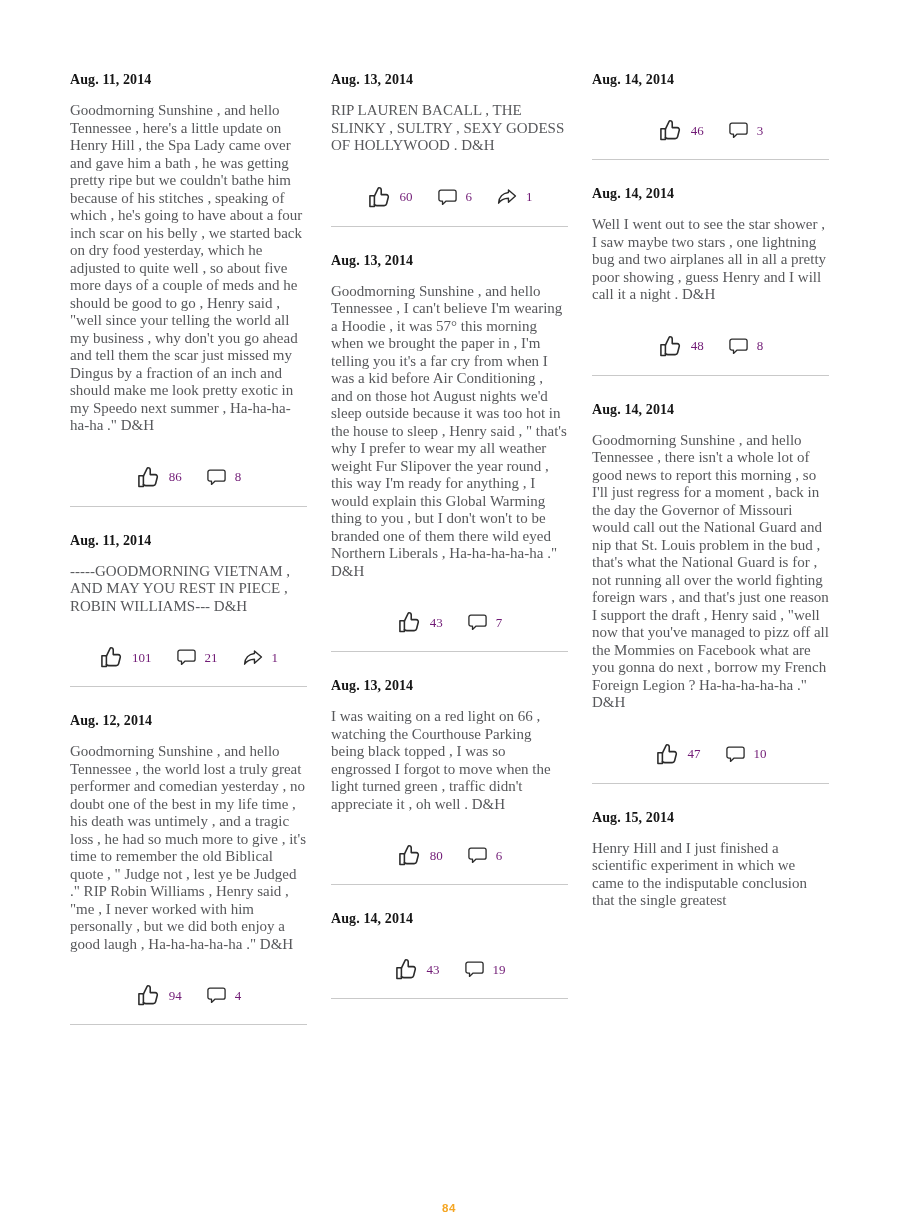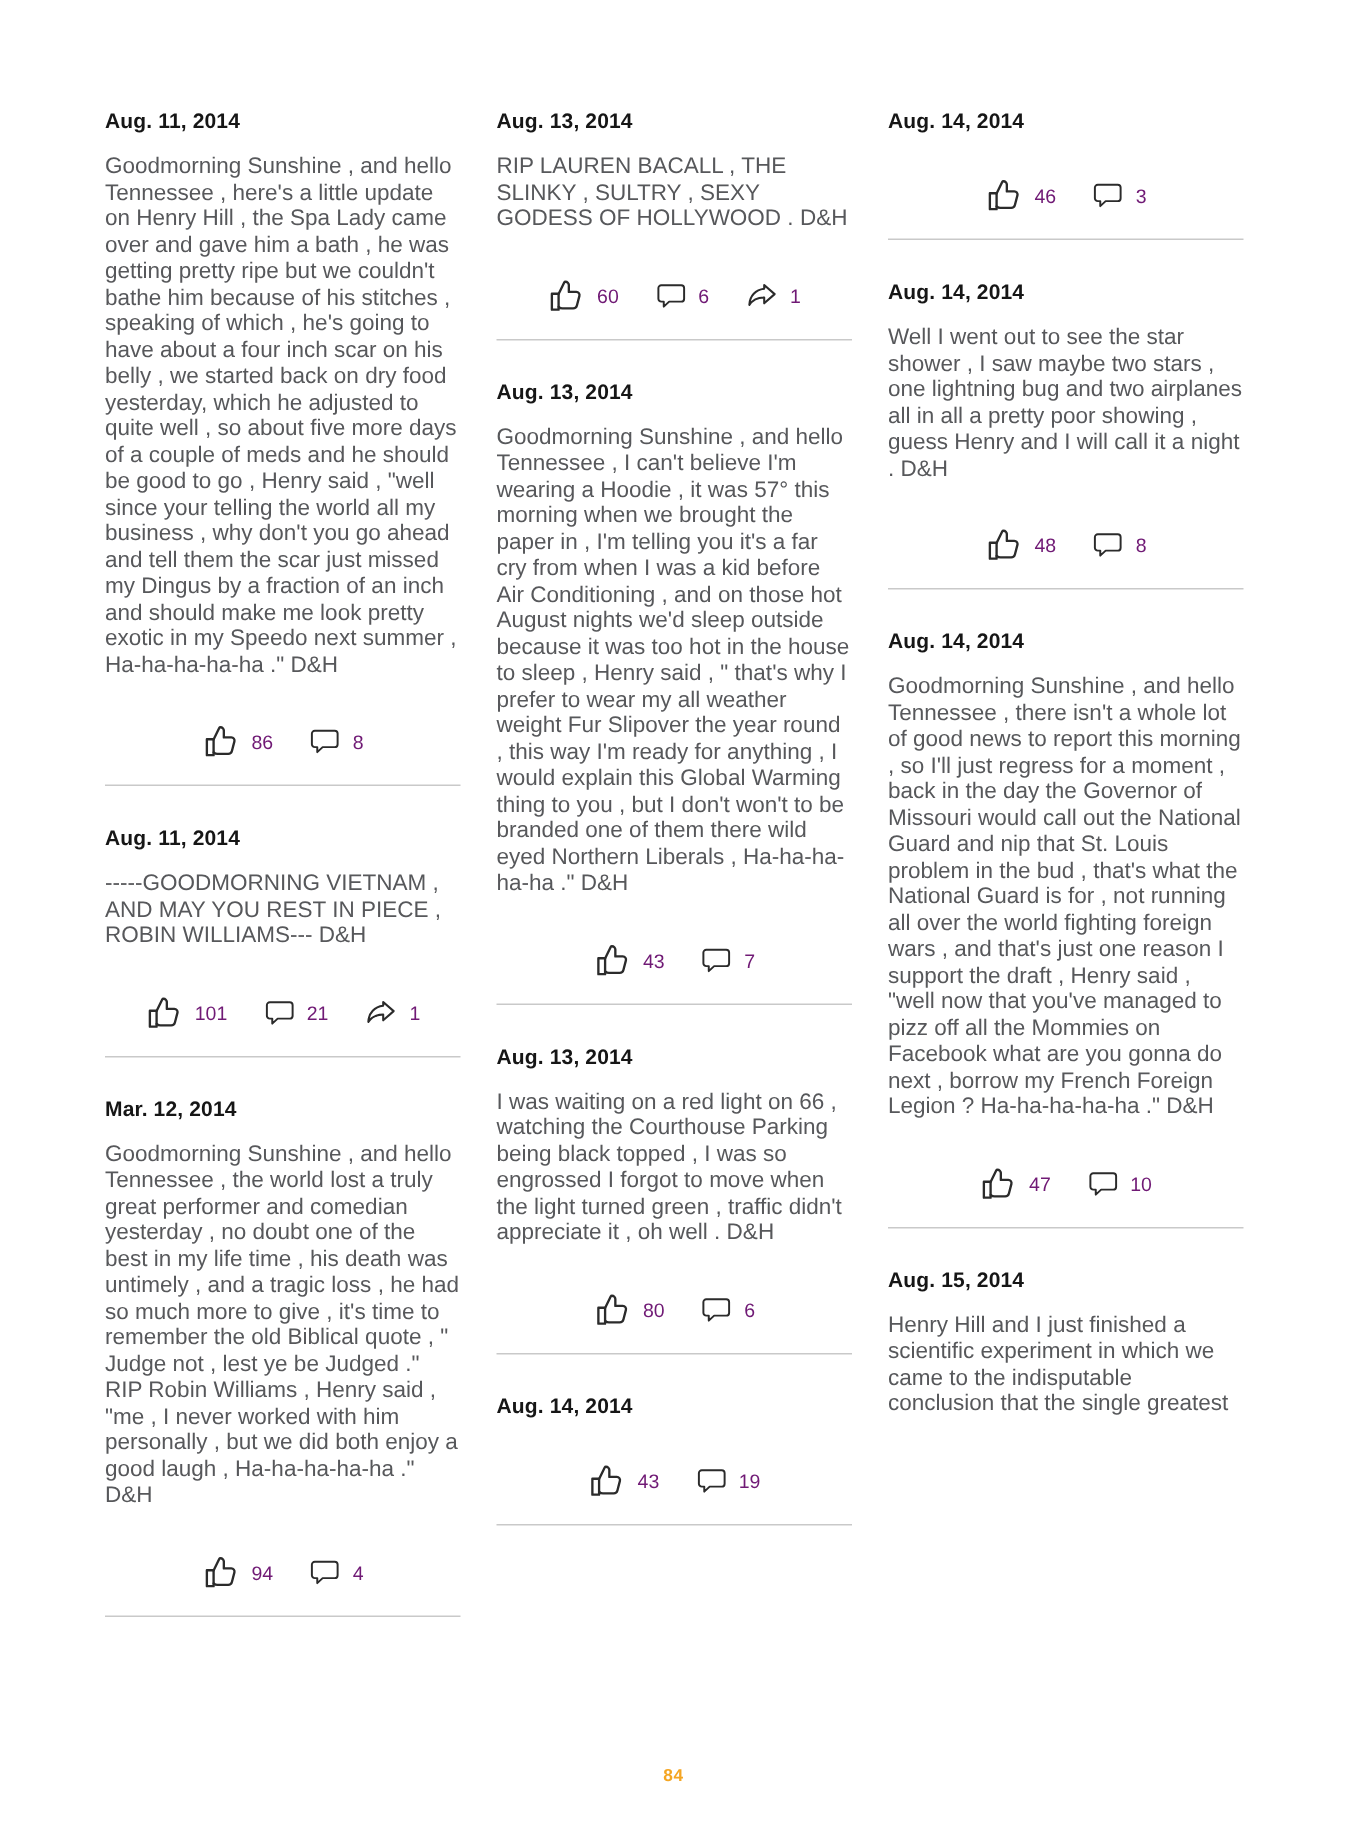--- a/index.html
+++ b/index.html
@@ -7,20 +7,21 @@
   body {
     width:898px; height:1228px;
     font-family:"Liberation Sans", sans-serif;
     position:relative;
     overflow:hidden;
   }
   .page {
     padding:72px 70px 0 70px;
     display:flex;
     gap:24px;
+    font-family:Liberation Serif, serif;
   }
   .col { flex:0 0 237px; width:237px; }
   .post-date {
     font-size:14px;
     font-weight:bold;
     color:#161616;
     margin-bottom:14px;
     letter-spacing:0.1px;
   }
   .post-body {
@@ -52,21 +53,21 @@
   }
   .sep {
     border:none;
     border-top:1px solid #c9c9c9;
     height:0;
     margin:0 0 26px 0;
   }
   .footer {
     position:absolute;
     left:0; right:0;
-    bottom:38px;
+    bottom:14px;
     text-align:center;
     font-size:11.5px;
     font-weight:bold;
     color:#f5a623; 
     letter-spacing:0.5px;
   }
 </style>
 </head>
 <body>
 
@@ -129,21 +130,21 @@
           <svg class="ic ic-share" viewBox="0 0 24 24">
               <use href="#sym-share"></use>
             </svg>
           <span class="count">1</span>
         </span>
       </div>
       <hr class="sep">
     </article>
 
     <article class="post">
-      <h3 class="post-date">Mar. 12, 2014</h3>
+      <h3 class="post-date">Aug. 12, 2014</h3>
       <p class="post-body">Goodmorning Sunshine , and hello Tennessee , the world lost a truly great performer and comedian yesterday , no doubt one of the best in my life time , his death was untimely , and a tragic loss , he had so much more to give , it's time to remember the old Biblical quote , " Judge not , lest ye be Judged ." RIP Robin Williams , Henry said , "me , I never worked with him personally , but we did both enjoy a good laugh , Ha-ha-ha-ha-ha ." D&amp;H</p>
       <div class="stats">
         <span class="stat">
           <svg class="ic ic-thumb" viewBox="0 0 24 24">
               <use href="#sym-thumb"></use>
             </svg>
           <span class="count">94</span>
         </span>
         <span class="stat">
           <svg class="ic ic-bubble" viewBox="0 0 24 24">

